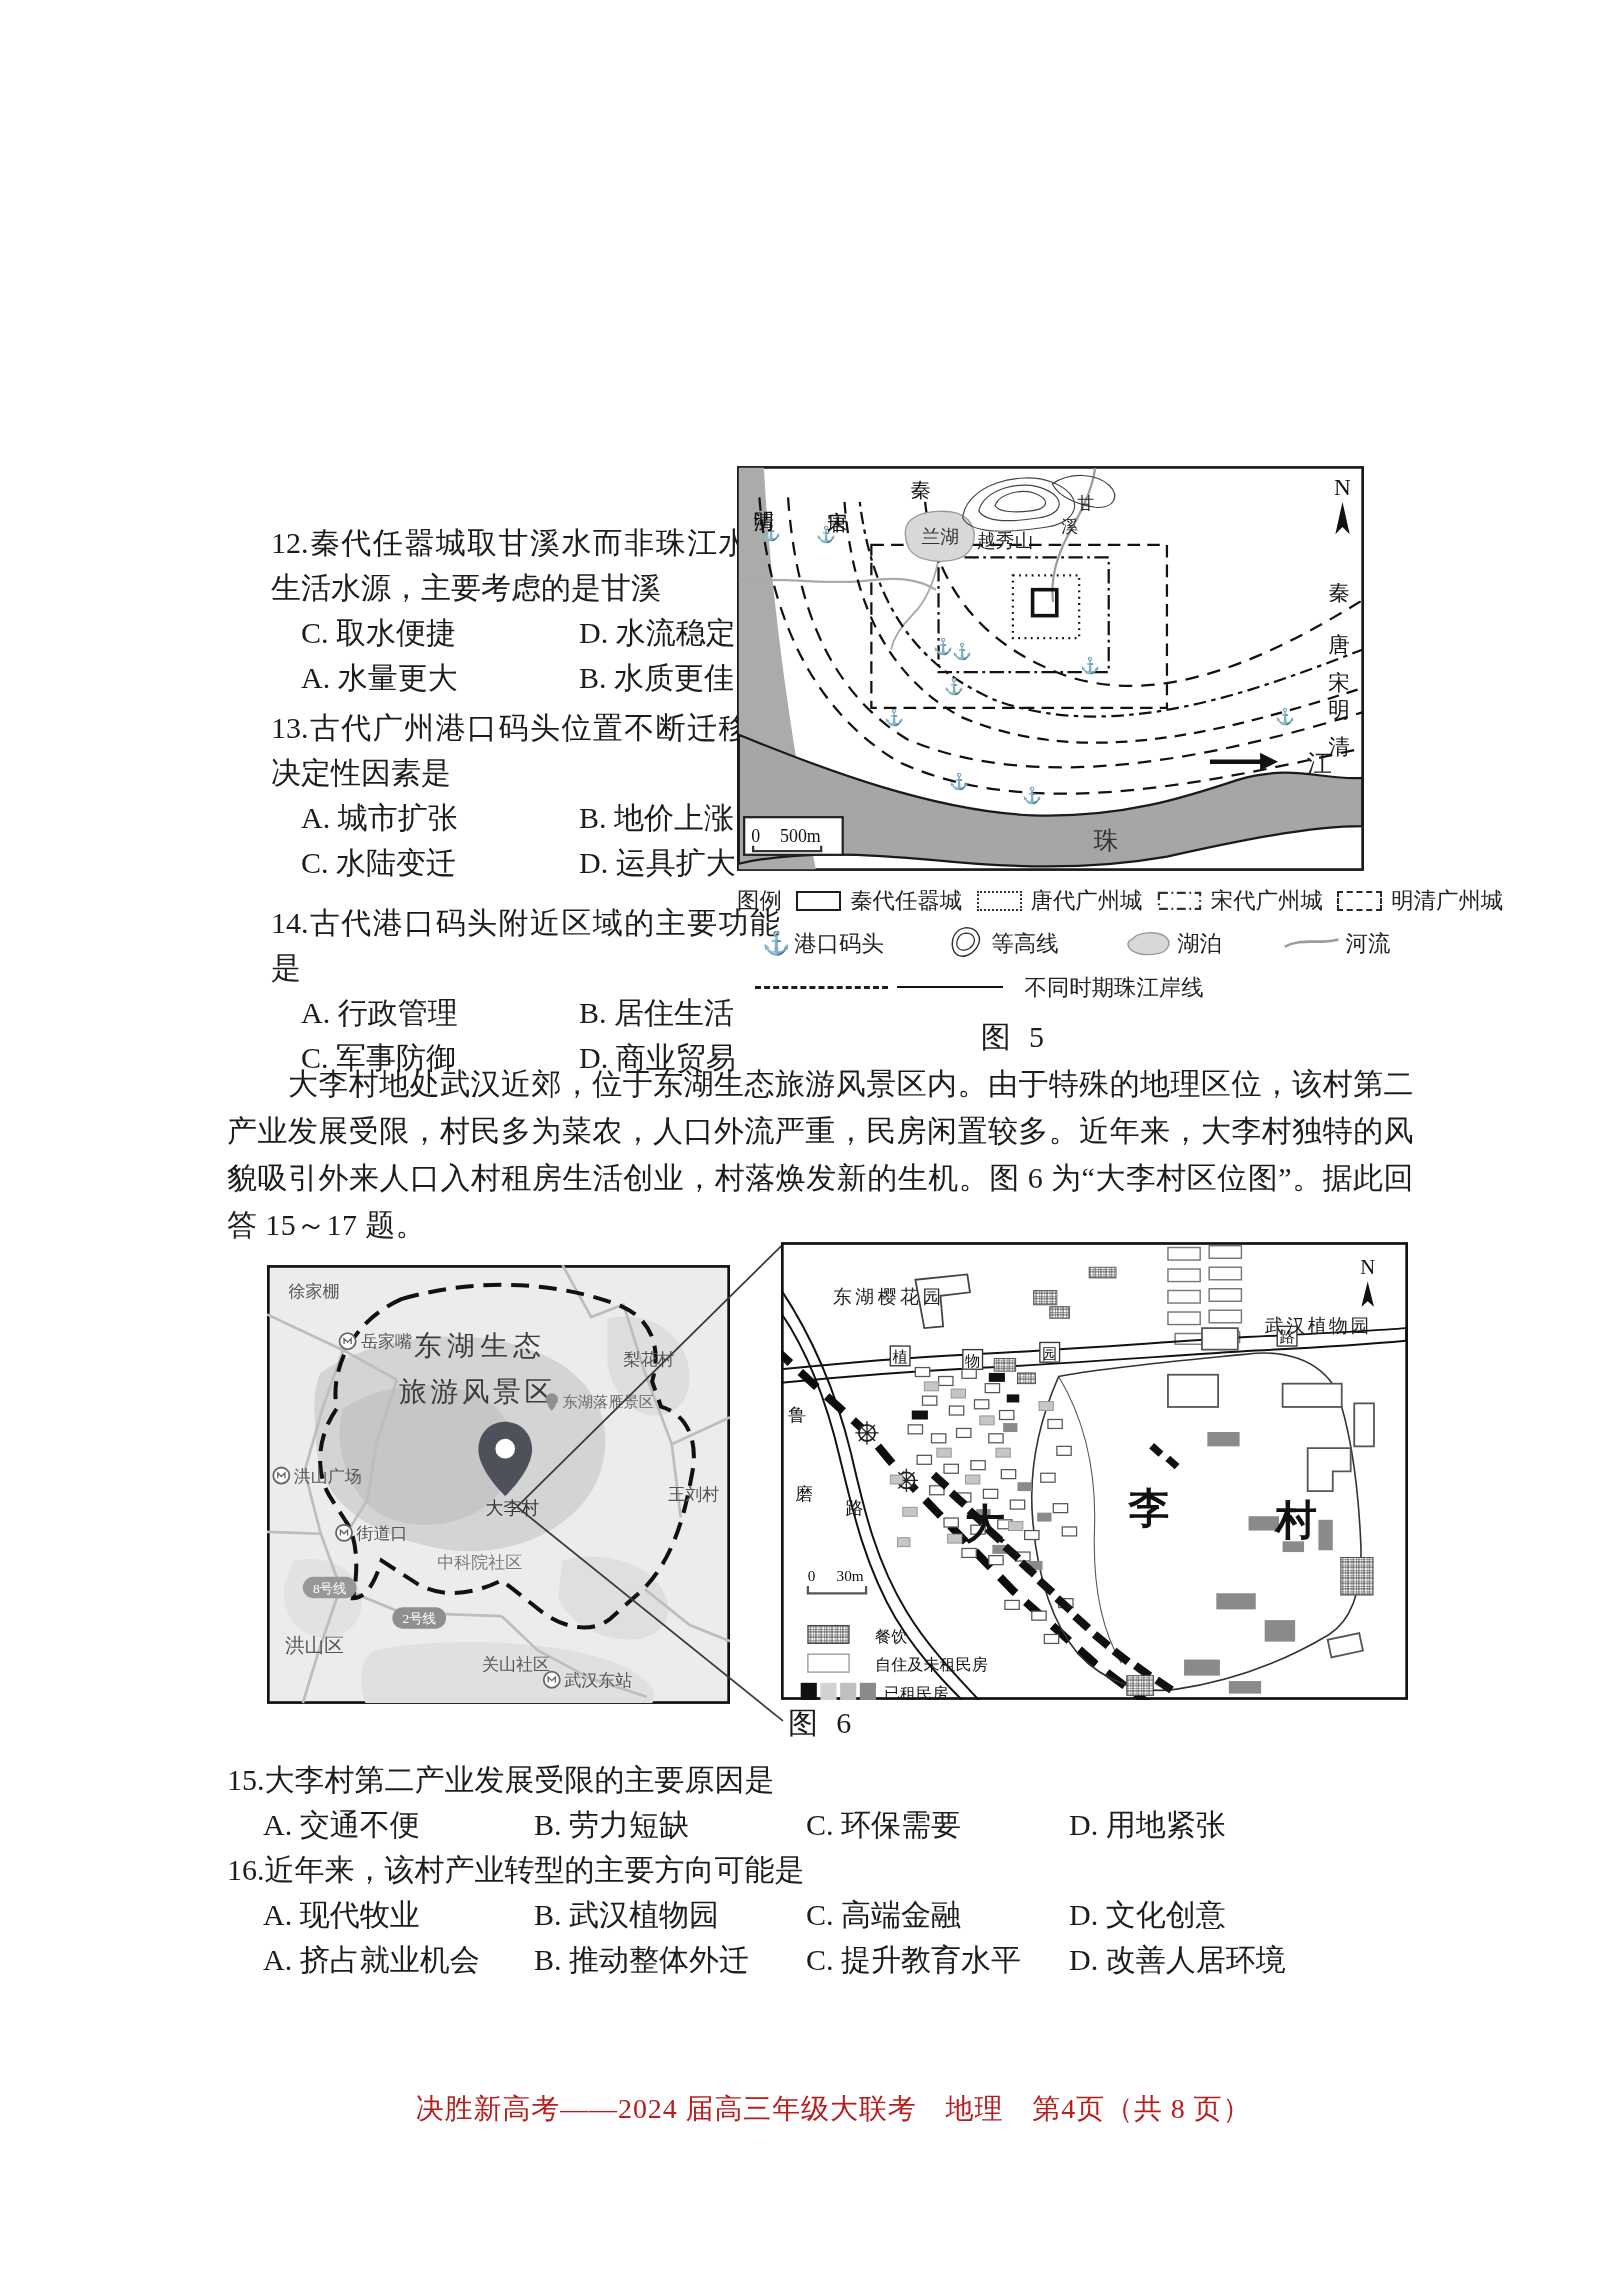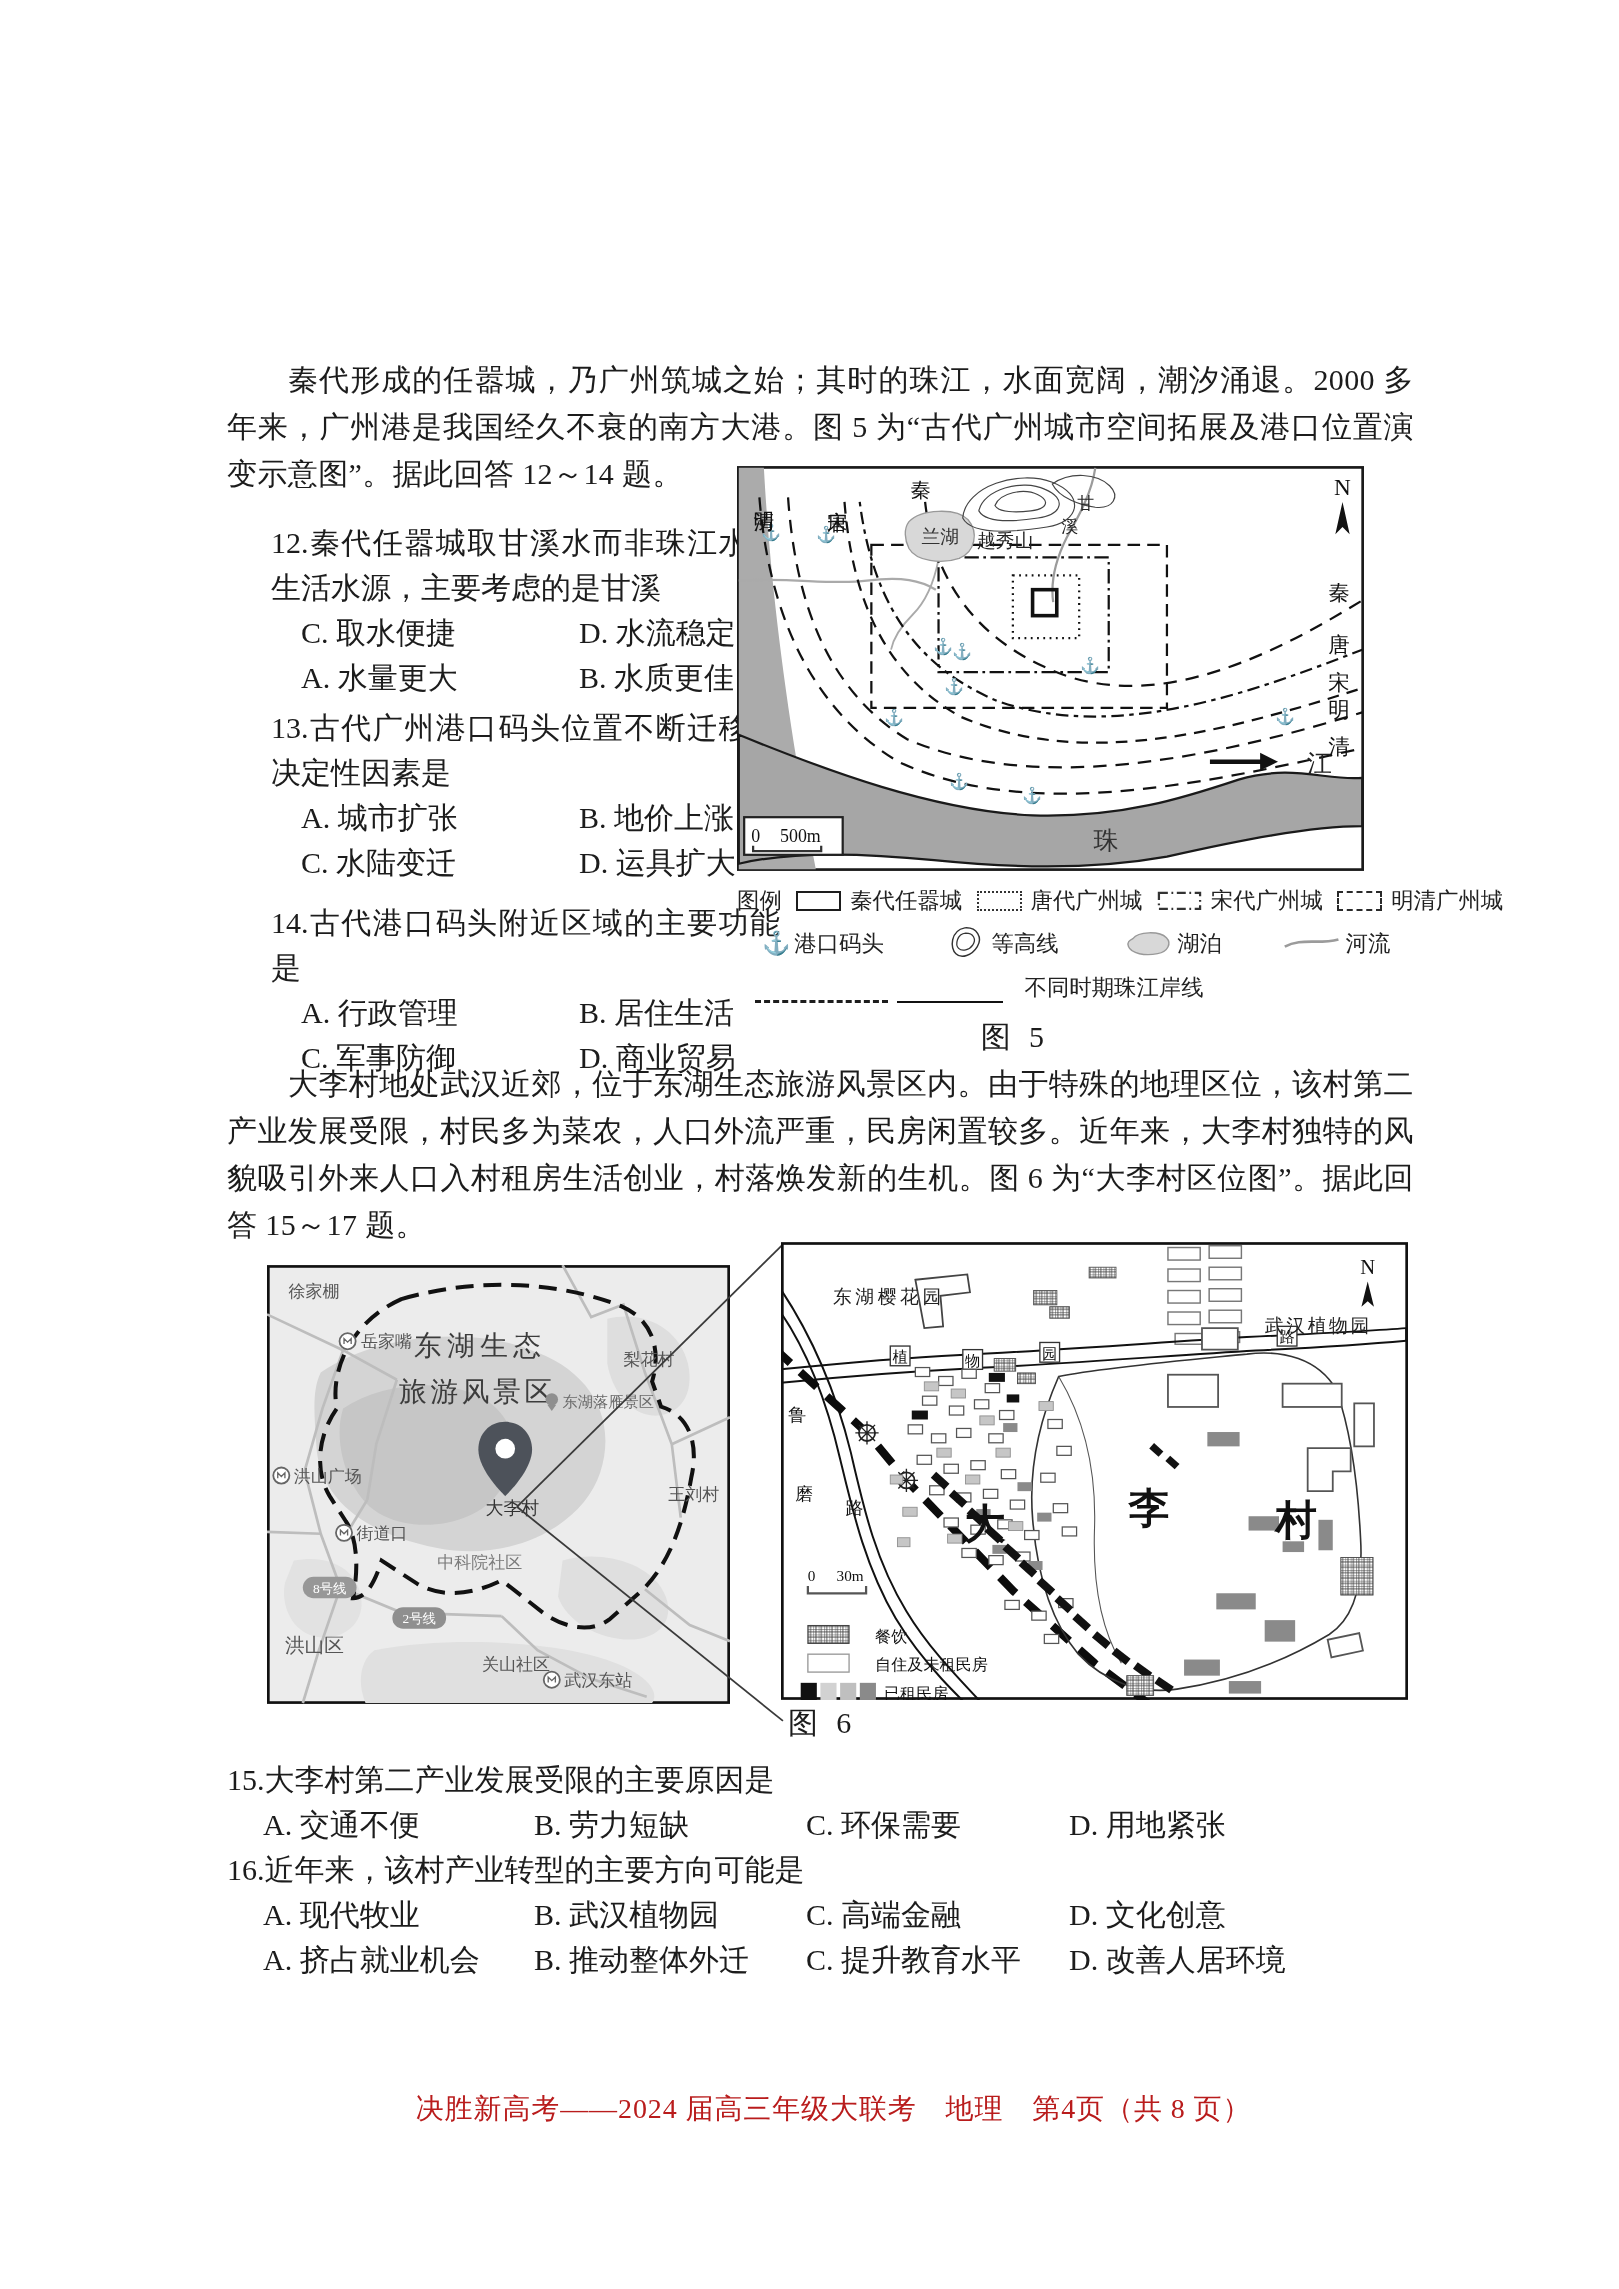--- a/index.html
+++ b/index.html
@@ -20,21 +20,21 @@
   .optrow4 .o1{display:inline-block;width:271px;}
   .optrow4 .o2{display:inline-block;width:272px;}
   .optrow4 .o3{display:inline-block;width:263px;}
   
   .fig5{position:absolute;left:737px;top:466px;width:663px;}
   .fig5 svg.map{display:block;}
   .legendrow{display:flex;align-items:center;font-size:22.4px;color:#222;}
   .legendrow .lab{margin-right:5.4px;white-space:nowrap;}
   .r1{margin-top:14.3px;gap:9px;}
   .r2{margin-top:9px;margin-left:25px;gap:3.6px;}
-  .r3{margin-top:10.7px;margin-left:18px;gap:9px;align-items:flex-end;}
+  .r3{margin-top:10.7px;margin-left:18px;gap:9px;}
   .sw{width:45px;height:19.7px;display:inline-block;box-sizing:border-box;background:#fff;flex:none;}
   .sw.solid{border:2.7px solid #1d1d1d;}
   .sw.dotted{border:2.2px dotted #333;}
   .sw.dashed{border:2.2px dashed #2a2a2a;}
   .icn{flex:none;display:inline-block;}
   .anchor-g{font-size:23px;line-height:23px;color:#222;flex:none;}
   .dashline{width:133px;border-top:3.1px dashed #1d1d1d;display:inline-block;flex:none;}
   .solidline{width:106px;border-top:2.7px solid #111;display:inline-block;flex:none;}
   .figcap{font-size:30px;letter-spacing:5.4px;}
   .fig5 .figcap{text-align:center;margin-top:14.3px;padding-right:107px;}
@@ -47,21 +47,20 @@
   
   .footer{position:absolute;left:0;right:0;top:2090px;text-align:center;
           font-size:28px;color:#b91c1c;letter-spacing:0.9px;padding-left:48px;}
   text{font-family:"Liberation Serif","DejaVu Serif",serif;}
 </style>
 </head>
 <body>
 
 <div class="page">
 
-  <div class="para" style="top:356px;">秦代形成的任嚣城，乃广州筑城之始；其时的珠江，水面宽阔，潮汐涌退。2000 多年来，广州港是我国经久不衰的南方大港。图 5 为“古代广州城市空间拓展及港口位置演变示意图”。据此回答 12～14 题。</div>
 
   <div class="qcol">
     <div class="qblock">
       <div class="stem"><span>12.</span><span>秦代任嚣城取甘溪水而非珠江水为生活水源，主要考虑的是甘溪</span></div>
       <div class="optrow2"><span class="oa">C. 取水便捷</span><span class="ob">D. 水流稳定</span></div>
       <div class="optrow2"><span class="oa">A. 水量更大</span><span class="ob">B. 水质更佳</span></div>
     </div>
     <div class="qblock mt6">
       <div class="stem"><span>13.</span><span>古代广州港口码头位置不断迁移的决定性因素是</span></div>
       <div class="optrow2"><span class="oa">A. 城市扩张</span><span class="ob">B. 地价上涨</span></div>

